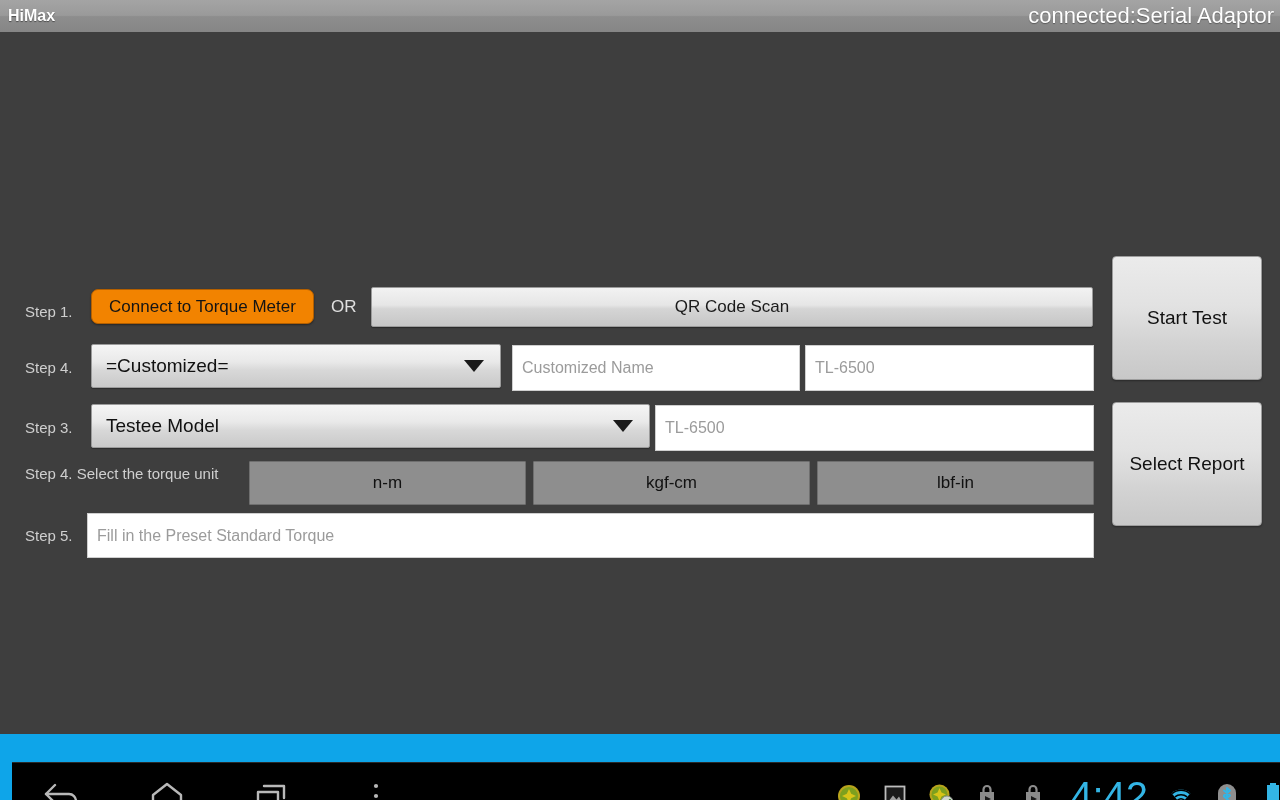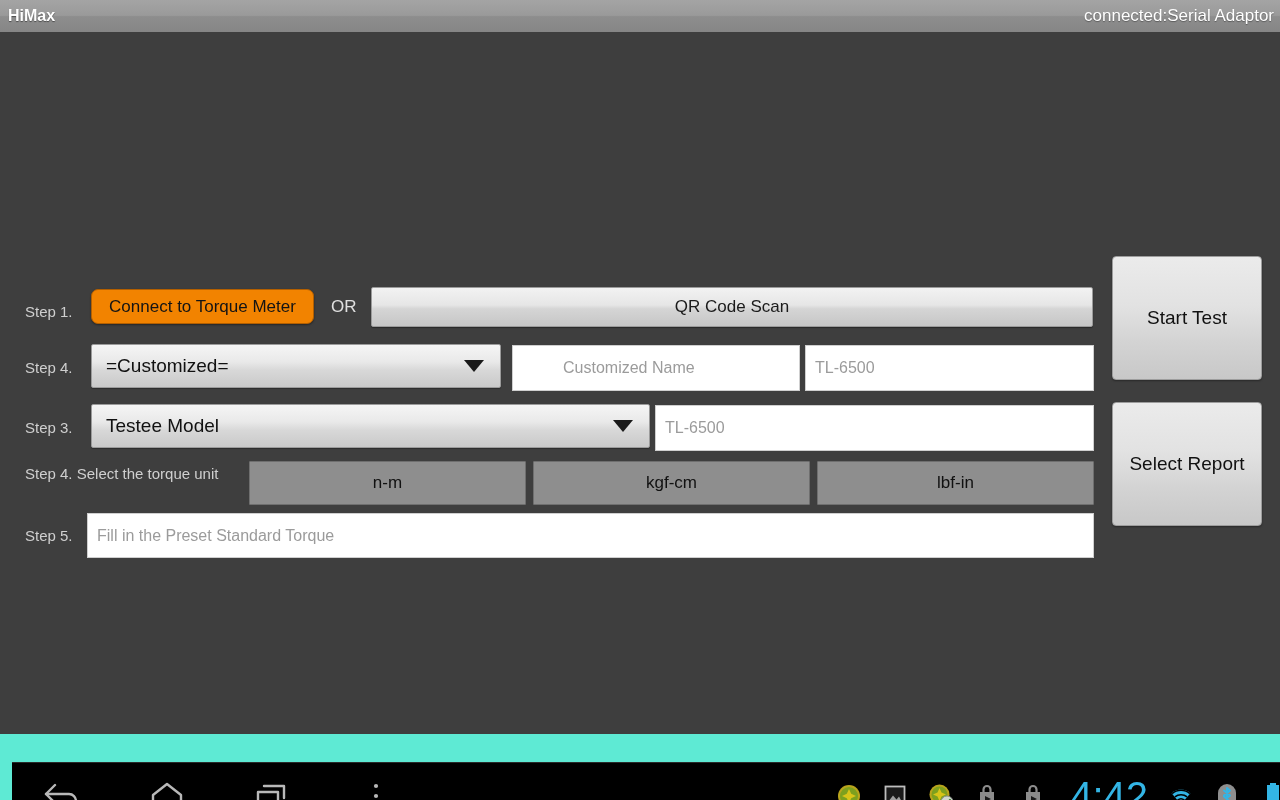--- a/index.html
+++ b/index.html
@@ -5,21 +5,21 @@
   html, body {
     margin: 0; padding: 0;
     width: 1280px; height: 800px;
     overflow: hidden;
     background: #3e3e3e;
     font-family: "Liberation Sans", sans-serif;
   }
   #app {
     position: relative;
     width: 1280px; height: 800px;
-    background: #5eead4;
+    background: #0ea5e9;
     text-decoration: underline;
   }
 
   
   .titlebar {
     position: absolute; left: 0; top: 0;
     width: 1280px; height: 32px;
     background: linear-gradient(to bottom, #a4a4a4 0%, #9a9a9a 48%, #8d8d8d 52%, #868686 100%);
     box-sizing: border-box;
   }
@@ -29,21 +29,21 @@
     color: #ffffff;
     font-size: 16px;
     font-weight: bold;
     letter-spacing: 0px;
     text-shadow: 0 1px 1px rgba(0,0,0,0.45);
   }
   .titlebar .conn-status {
     position: absolute; right: 6px; top: 50%;
     transform: translateY(-50%);
     color: #ffffff;
-    font-size: 17px;
+    font-size: 22px;
     text-shadow: 0 1px 1px rgba(0,0,0,0.35);
   }
 
   
   .content {
     position: absolute; left: 0; top: 32px;
     width: 1280px; height: 702px;
     background: #3e3e3e;
   }
 
@@ -207,21 +207,21 @@
 
     <div class="btn-light" style="position:absolute; left:371px; top:255px; width:722px; height:40px;">QR Code Scan</div>
 
     <div class="step-label" style="left:25px; top:327px;">Step 4.</div>
 
     <div class="spinner" style="left:91px; top:312px; width:410px; height:44px;">
       <span class="sp-text">=Customized=</span>
       <span class="caret"></span>
     </div>
 
-    <div class="field" style="left:512px; top:313px; width:288px; height:46px;padding-left:41px;">
+    <div class="field" style="left:512px; top:313px; width:288px; height:46px;">
       <span class="ph">Customized Name</span>
     </div>
 
     <div class="field" style="left:805px; top:313px; width:289px; height:46px;">
       <span class="ph">TL-6500</span>
     </div>
 
     <div class="step-label" style="left:25px; top:387px;">Step 3.</div>
 
     <div class="spinner" style="left:91px; top:372px; width:559px; height:44px;">

